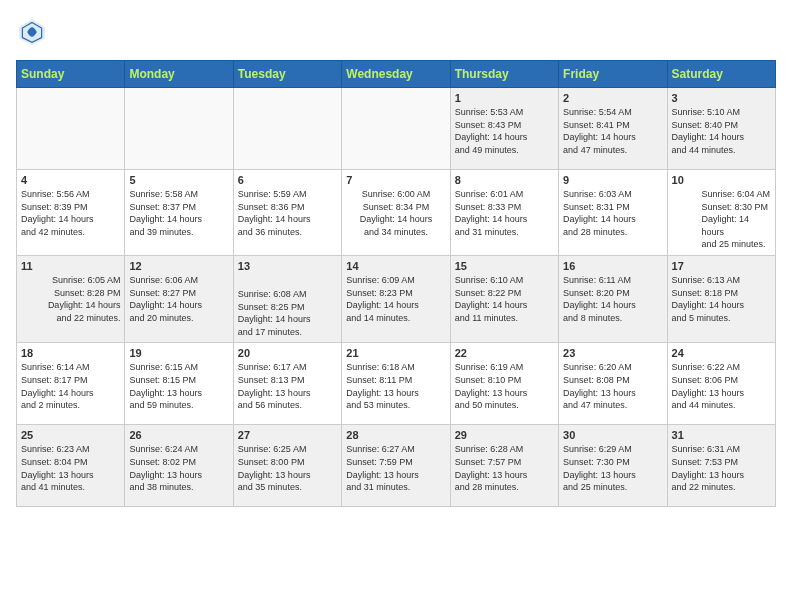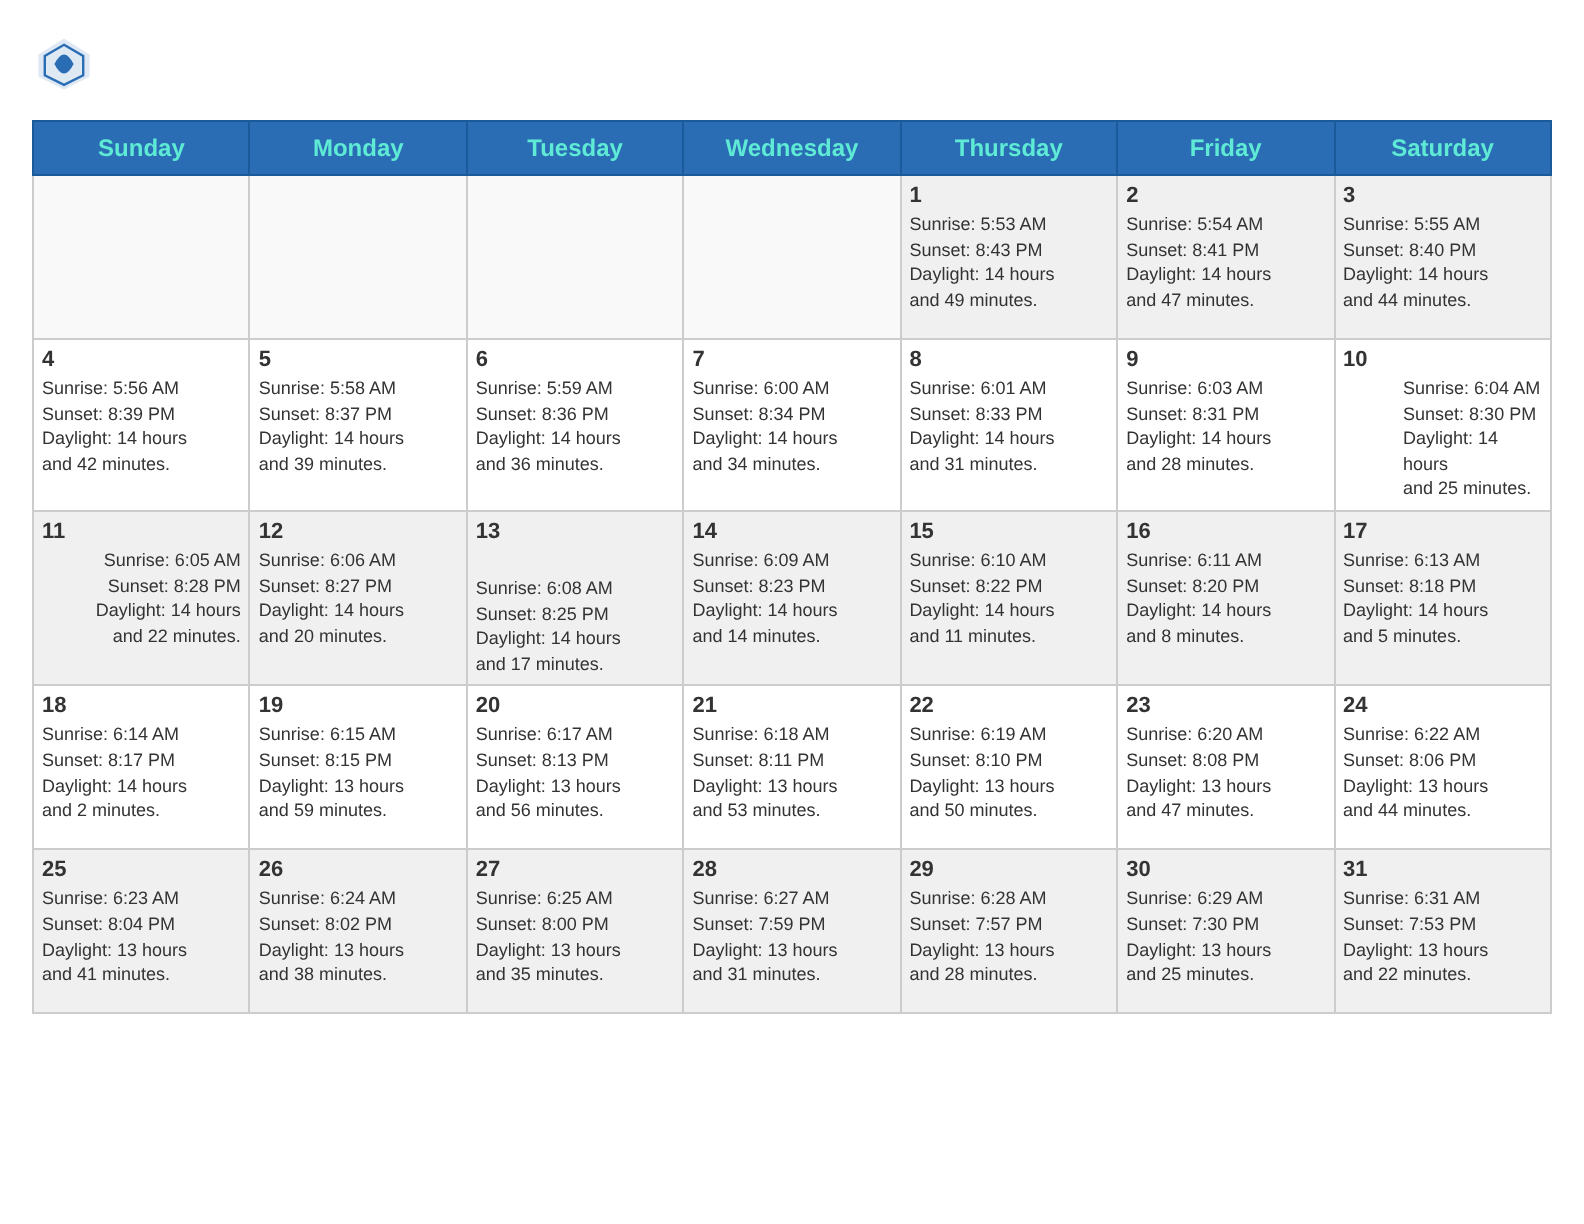--- a/index.html
+++ b/index.html
@@ -43,25 +43,25 @@
       font-size: 16px;
       color: #555;
     }
     table {
       width: 100%;
       border-collapse: collapse;
       table-layout: fixed;
     }
     th {
       background: #2a6db5;
-      color: #5eead4;
+      color: #bef264;
       font-size: 12px;
       font-weight: bold;
       padding: 6px 4px;
-      text-align: center;
+      text-align: left;
       border: 1px solid #1a5a9a;
     }
     td {
       border: 1px solid #ccc;
       vertical-align: top;
       padding: 4px;
       font-size: 9.5px;
       color: #333;
       height: 82px;
       background: #fff;
@@ -130,21 +130,21 @@
         </td>
         <td class="shaded">
           <div class="day-number">2</div>
           <div class="day-info" style="white-space: pre-line;">Sunrise: 5:54 AM
 Sunset: 8:41 PM
 Daylight: 14 hours
 and 47 minutes.</div>
         </td>
         <td class="shaded">
           <div class="day-number">3</div>
-          <div class="day-info" style="white-space: pre-line;">Sunrise: 5:55 AM
+          <div class="day-info" style="white-space: pre-line;">Sunrise: 5:10 AM
 Sunset: 8:40 PM
 Daylight: 14 hours
 and 44 minutes.</div>
         </td>
       </tr>
       <tr>
         <td>
           <div class="day-number">4</div>
           <div class="day-info" style="white-space: pre-line;">Sunrise: 5:56 AM
 Sunset: 8:39 PM
@@ -160,21 +160,21 @@
         </td>
         <td>
           <div class="day-number">6</div>
           <div class="day-info" style="white-space: pre-line;">Sunrise: 5:59 AM
 Sunset: 8:36 PM
 Daylight: 14 hours
 and 36 minutes.</div>
         </td>
         <td>
           <div class="day-number">7</div>
-          <div class="day-info" style="white-space: pre-line;">Sunrise: 6:00 AM
+          <div class="day-info" style="white-space: pre-line; text-align: center;">Sunrise: 6:00 AM
 Sunset: 8:34 PM
 Daylight: 14 hours
 and 34 minutes.</div>
         </td>
         <td>
           <div class="day-number">8</div>
           <div class="day-info" style="white-space: pre-line;">Sunrise: 6:01 AM
 Sunset: 8:33 PM
 Daylight: 14 hours
 and 31 minutes.</div>

